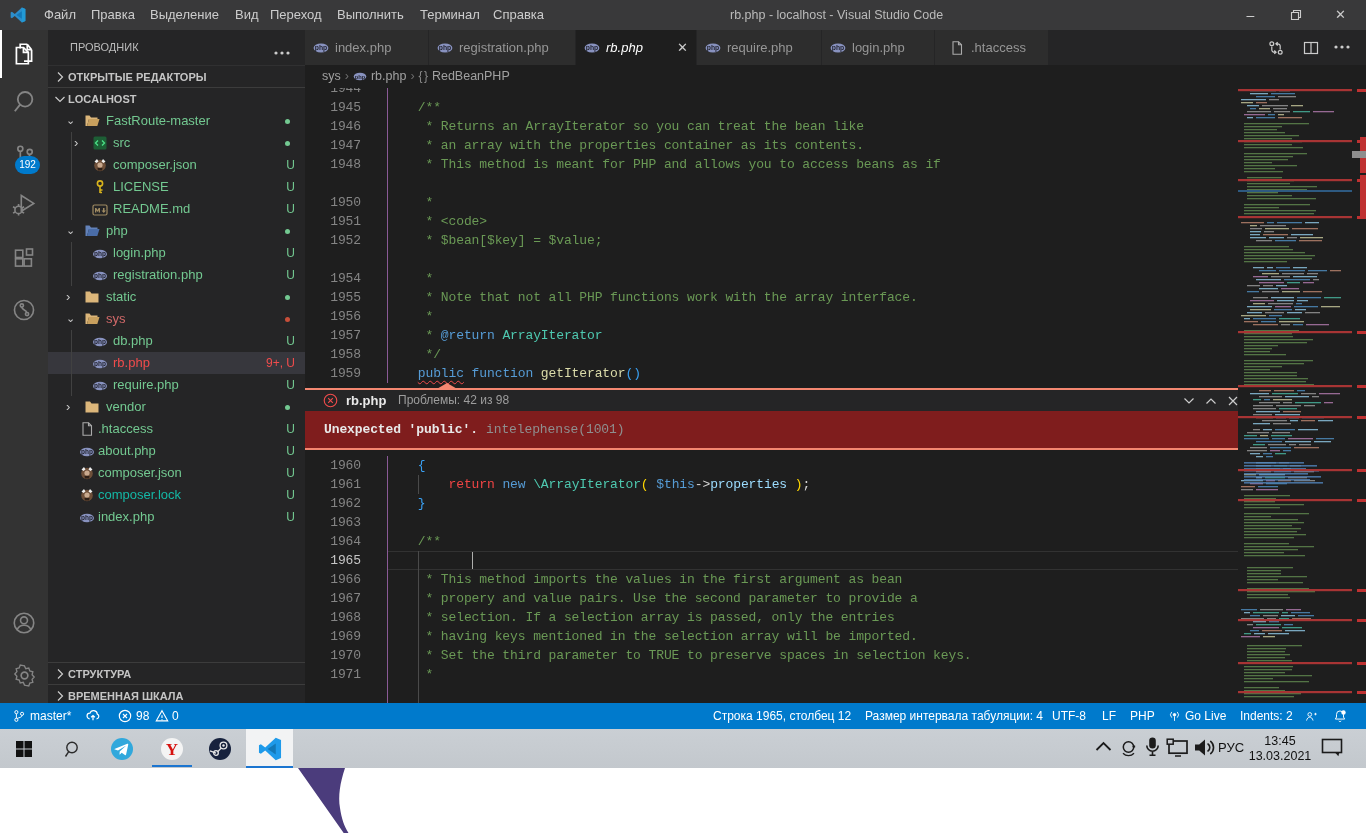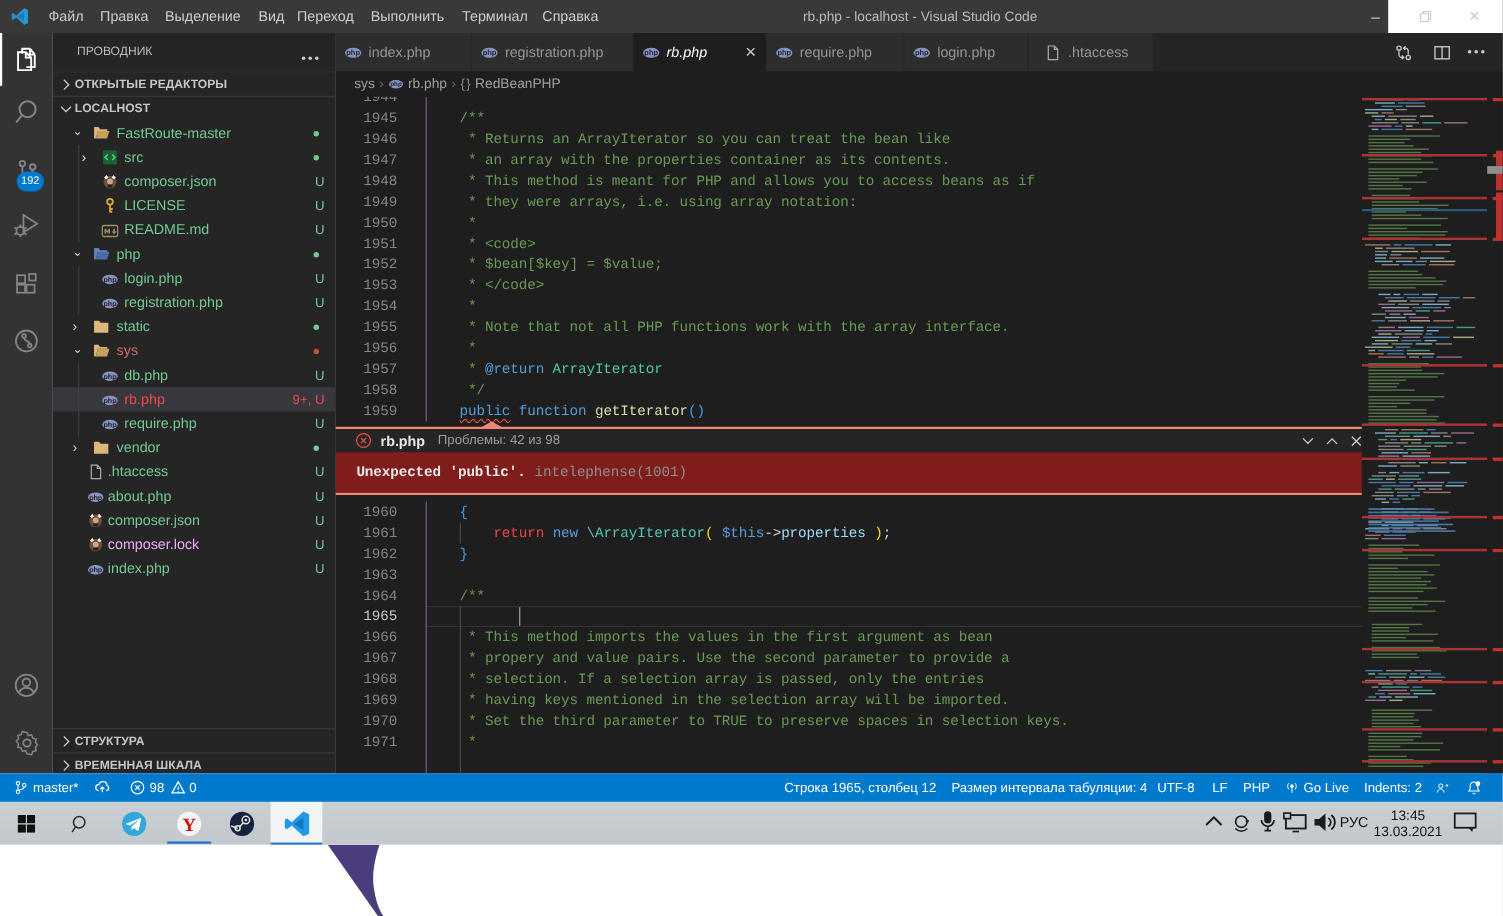--- a/index.html
+++ b/index.html
@@ -1,19 +1,19 @@
 <!DOCTYPE html>
 <html><head><meta charset="utf-8"><style>
 *{margin:0;padding:0;box-sizing:border-box}
 html,body{width:1366px;height:833px;overflow:hidden;background:#fff;
   font-family:"Liberation Sans",sans-serif;}
 #root{position:absolute;inset:0;width:1366px;height:833px}
 .abs{position:absolute}
 
-#titlebar{position:absolute;left:0;top:0;width:1262px;height:30px;background:#39393a;color:#cccccc;font-size:13px}
+#titlebar{position:absolute;left:0;top:0;width:1366px;height:30px;background:#39393a;color:#cccccc;font-size:13px}
 #titlebar .menu{position:absolute;top:0;height:30px;line-height:30px}
 #wtitle{position:absolute;top:0;height:30px;line-height:30px;font-size:12.5px;color:#bbbbbb}
 .wbtn{position:absolute;top:0;width:45px;height:30px;text-align:center;line-height:30px;color:#cccccc}
 
 #activitybar{position:absolute;left:0;top:30px;width:48px;height:673px;background:#333333}
 .abicon{position:absolute;left:0;width:48px;height:48px;display:flex;align-items:center;justify-content:center}
 
 #sidebar{position:absolute;left:48px;top:30px;width:257px;height:673px;background:#252526;color:#cccccc;overflow:hidden}
 .sechead{position:absolute;left:0;width:257px;font-size:11px;font-weight:bold;color:#c5c5c5}
 .row{position:absolute;left:0;width:257px;height:22px;line-height:22px;font-size:13px;color:#cccccc;white-space:nowrap}
@@ -299,21 +299,21 @@
         <span class="lbl" style="left:50px;color:#73c991">composer.json</span>
         <span class="badge" style="color:#73c991">U</span>
       </div>
 <div class="row" style="top:454px">
         <svg class="ficon" style="left:31px" viewBox="0 0 16 16">
           <circle cx="8" cy="8.5" r="5.8" fill="#6e4f39"></circle>
           <path fill="#efefef" d="M2.5 4.5 5 2l1.5 2.5-2 1.5zM13.5 4.5 11 2 9.5 4.5l2 1.5z"></path>
           <circle cx="8" cy="8" r="2.6" fill="#c9a98e"></circle>
           <path fill="#2e2018" d="M5.5 11h5l-.5 2.5h-4z"></path>
         </svg>
-        <span class="lbl" style="left:50px;color:#f0abfc">composer.lock</span>
+        <span class="lbl" style="left:50px;color:#14b8a6">composer.lock</span>
         <span class="badge" style="color:#73c991">U</span>
       </div>
 <div class="row" style="top:476px">
         <svg class="ficon" style="left:31px;top:4px" viewBox="0 0 16 16">
           <ellipse cx="8" cy="8" rx="7" ry="4.3" fill="#8892bf"></ellipse>
           <text x="8" y="10.3" font-size="6.5" font-family="Liberation Sans" font-weight="bold" fill="#232531" text-anchor="middle">php</text>
         </svg>
         <span class="lbl" style="left:50px;color:#73c991">index.php</span>
         <span class="badge" style="color:#73c991">U</span>
       </div>
@@ -406,39 +406,31 @@
           <span class="src"><span class="cm">     * Returns an ArrayIterator so you can treat the bean like</span></span>
         </div>
 <div class="cl" style="top:48px">
           <span class="num">1947</span>
           <span class="src"><span class="cm">     * an array with the properties container as its contents.</span></span>
         </div>
 <div class="cl" style="top:67px">
           <span class="num">1948</span>
           <span class="src"><span class="cm">     * This method is meant for PHP and allows you to access beans as if</span></span>
         </div>
-<div class="cl" style="top:86px">
-          <span class="num">1949</span>
-          <span class="src"><span class="cm">     * they were arrays, i.e. using array notation:</span></span>
-        </div>
 <div class="cl" style="top:105px">
           <span class="num">1950</span>
           <span class="src"><span class="cm">     *</span></span>
         </div>
 <div class="cl" style="top:124px">
           <span class="num">1951</span>
           <span class="src"><span class="cm">     * &lt;code&gt;</span></span>
         </div>
 <div class="cl" style="top:143px">
           <span class="num">1952</span>
           <span class="src"><span class="cm">     * $bean[$key] = $value;</span></span>
-        </div>
-<div class="cl" style="top:162px">
-          <span class="num">1953</span>
-          <span class="src"><span class="cm">     * &lt;/code&gt;</span></span>
         </div>
 <div class="cl" style="top:181px">
           <span class="num">1954</span>
           <span class="src"><span class="cm">     *</span></span>
         </div>
 <div class="cl" style="top:200px">
           <span class="num">1955</span>
           <span class="src"><span class="cm">     * Note that not all PHP functions work with the array interface.</span></span>
         </div>
 <div class="cl" style="top:219px">

